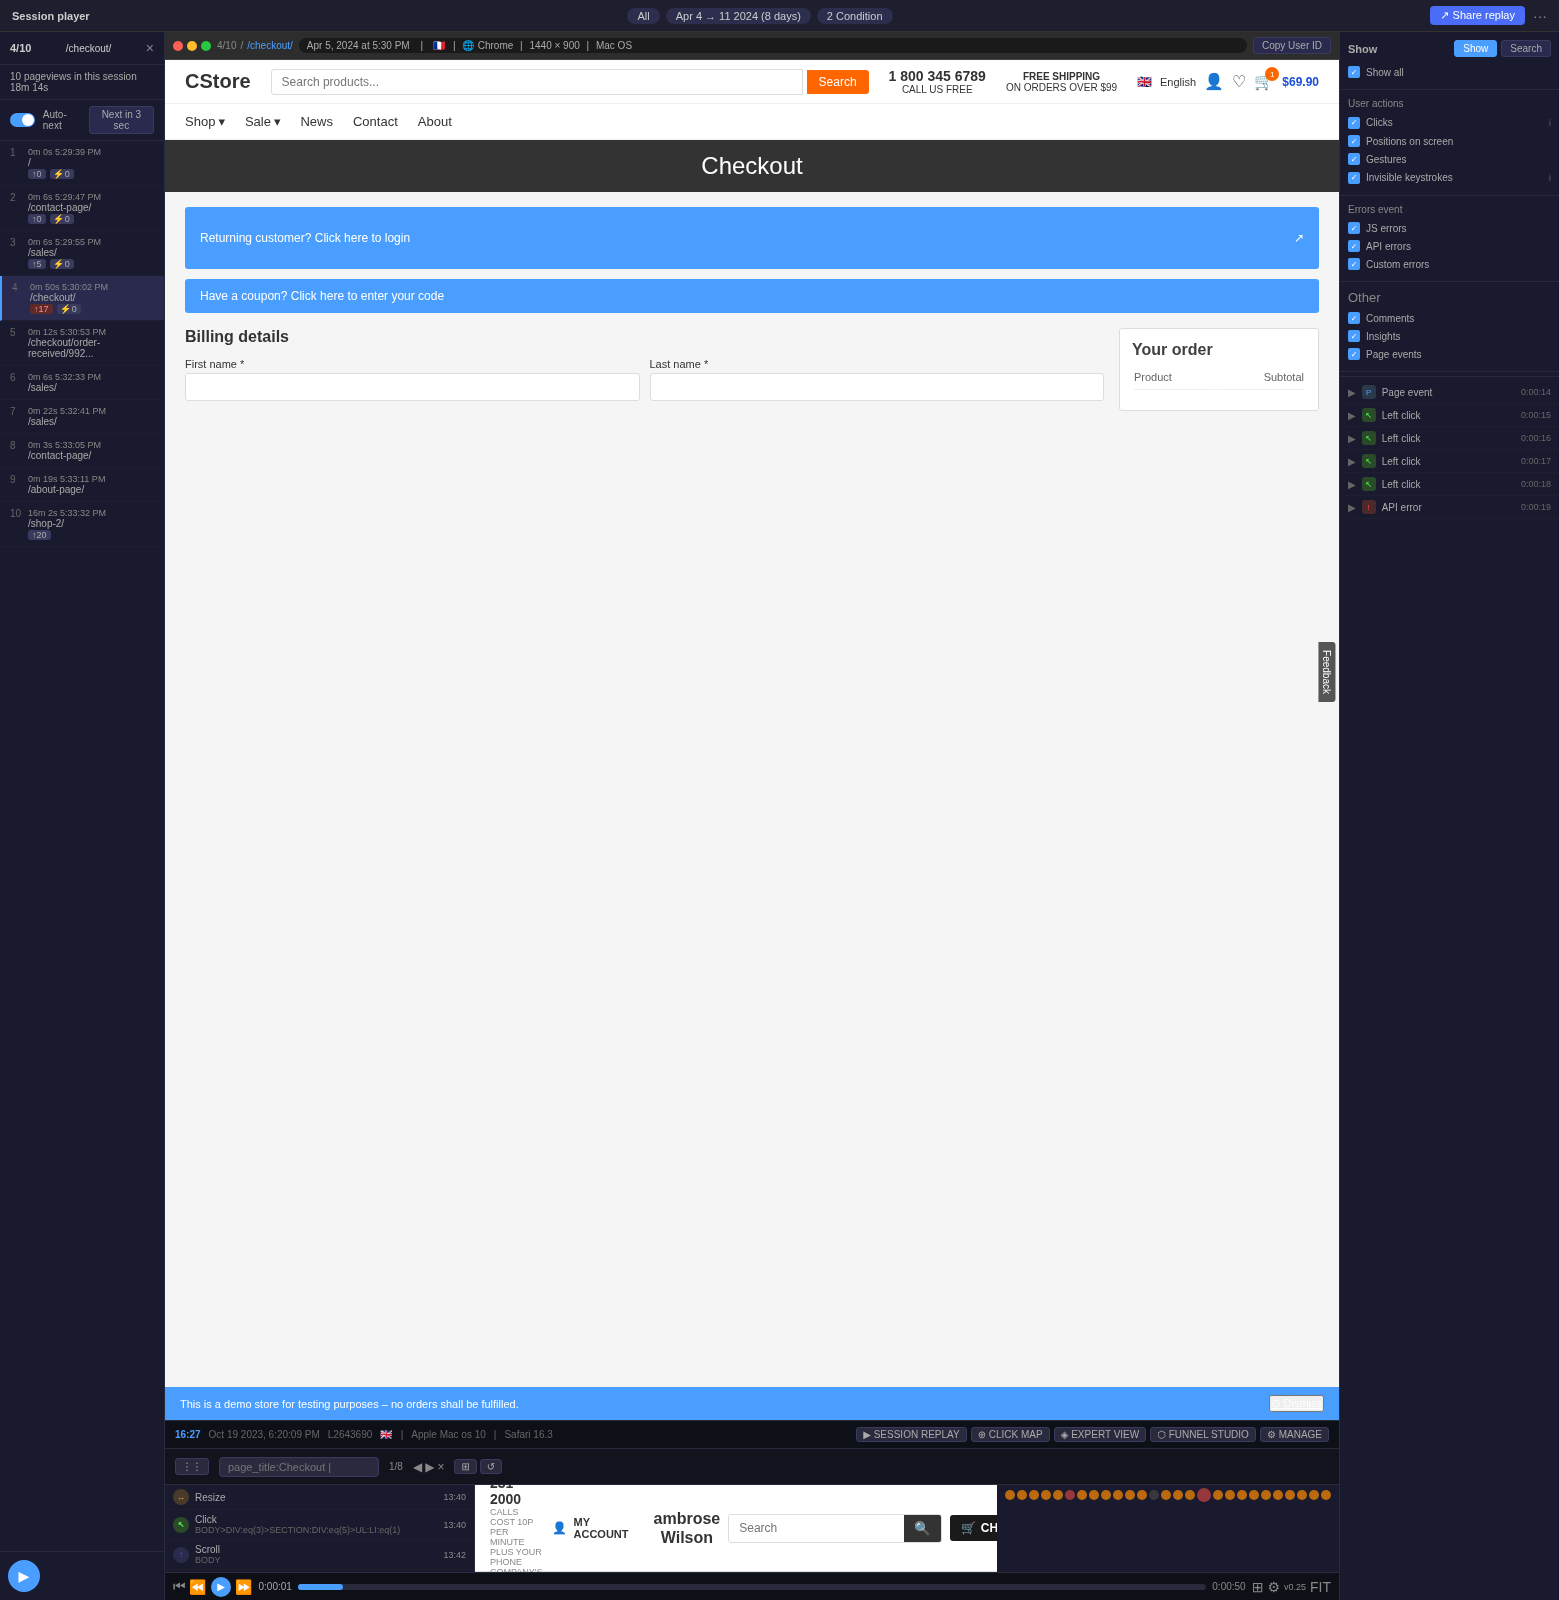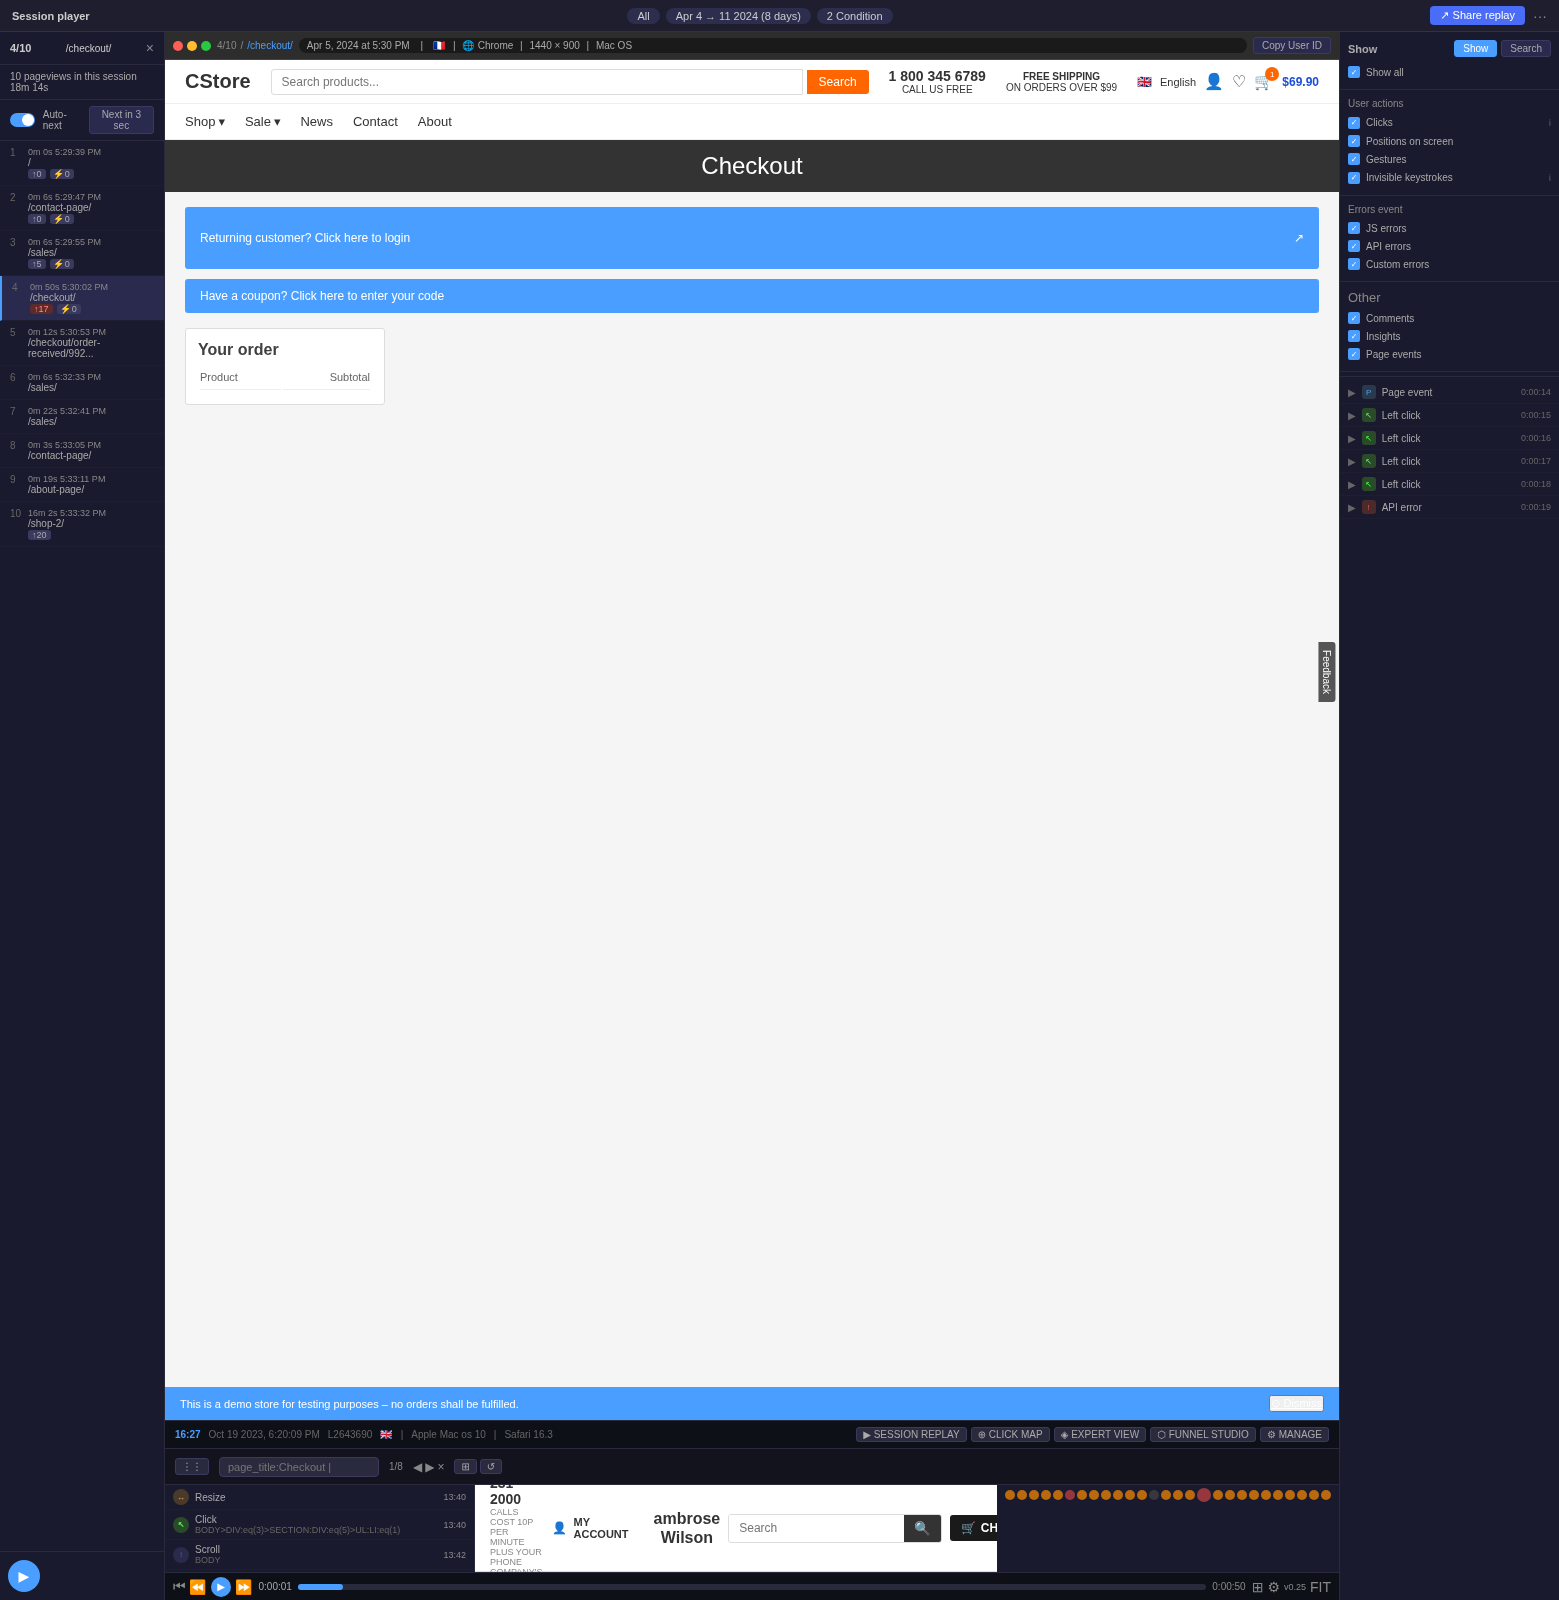--- a/index.html
+++ b/index.html
@@ -380,20 +380,33 @@
 
           <div class="checkout-body">
             <div class="returning-banner">
               <span>Returning customer? Click here to login</span>
               <span>↗</span>
             </div>
             <div class="coupon-banner">
               <span>Have a coupon? Click here to enter your code</span>
             </div>
             <div class="checkout-grid">
+              <div class="billing-section">
+                <h2 class="billing-title">Billing details</h2>
+                <div class="form-row">
+                  <div class="form-field">
+                    <label class="form-label">First name *</label>
+                    <input class="form-input" type="text" style="">
+                  </div>
+                  <div class="form-field">
+                    <label class="form-label">Last name *</label>
+                    <input class="form-input" type="text" style="">
+                  </div>
+                </div>
+              </div>
               <div class="order-section">
                 <h3 class="order-title">Your order</h3>
                 <table class="order-table">
                   <thead>
                     <tr>
                       <th style="text-align:left;">Product</th>
                       <th style="text-align:right;">Subtotal</th>
                     </tr>
                   </thead>
                 </table>

